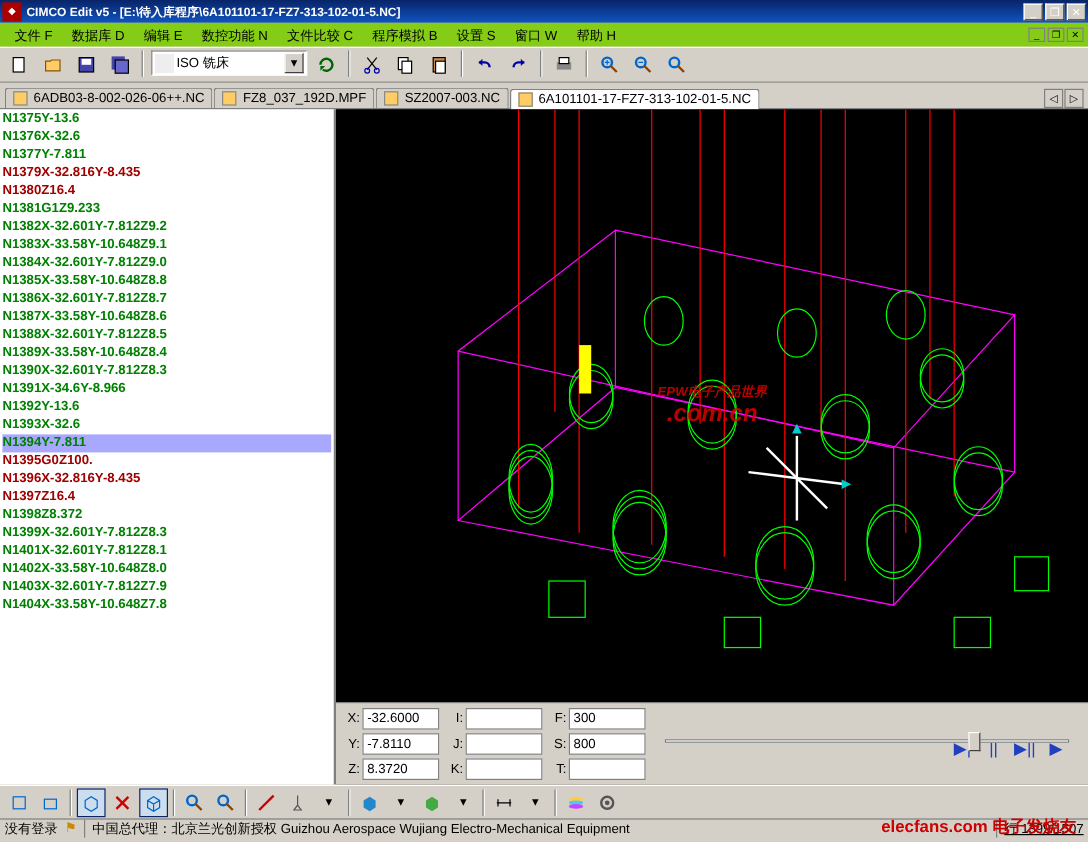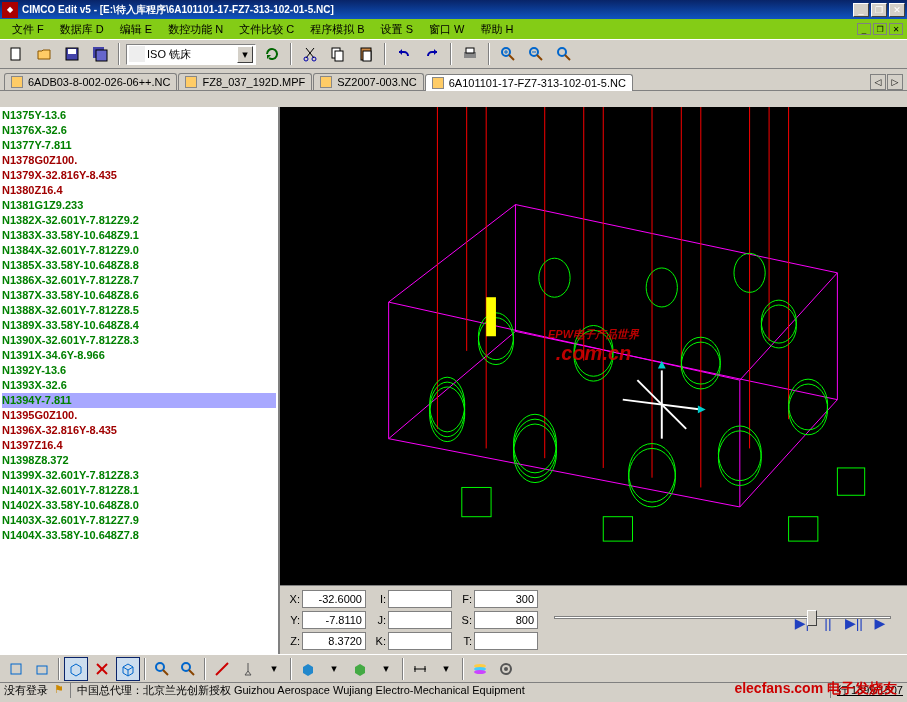--- a/index.html
+++ b/index.html
@@ -6,48 +6,48 @@
 body { background: #d4d0c8; width: 907px; height: 702px; overflow: hidden; display: flex; flex-direction: column; }
 .titlebar { background: linear-gradient(#082468, #1054c0); color: #fff; height: 19px; display: flex; align-items: center; padding: 0 2px; }
 .titlebar .appicon { width: 16px; height: 16px; background: #a00; margin-right: 4px; display: flex; align-items: center; justify-content: center; color: #fff; font-size: 8px; }
 .titlebar .title { flex: 1; font-weight: bold; font-size: 10px; }
 .winbtns { display: flex; gap: 2px; }
 .winbtn { width: 16px; height: 14px; background: #d4d0c8; border: 1px solid #fff; border-right-color: #404040; border-bottom-color: #404040; display: flex; align-items: center; justify-content: center; font-size: 9px; cursor: pointer; }
 .menubar { background: #84cc16; height: 20px; display: flex; align-items: center; padding: 0 4px; }
 .menuitem { padding: 2px 8px; cursor: pointer; }
 .menubar .mdi { margin-left: auto; display: flex; gap: 2px; }
 .mdibtn { width: 14px; height: 12px; border: 1px solid #808080; display: flex; align-items: center; justify-content: center; font-size: 8px; cursor: pointer; }
-.toolbar { background: #d4d0c8; height: 30px; display: flex; align-items: center; padding: 2px 4px; border-top: 1px solid #fff; border-bottom: 1px solid #808080; gap: 4px; }
+.toolbar { background: #d4d0c8; height: 30px; display: flex; align-items: flex-start; padding: 2px 4px; border-top: 1px solid #fff; border-bottom: 1px solid #808080; gap: 4px; }
 .tbtn { width: 24px; height: 24px; border: 1px solid #d4d0c8; display: flex; align-items: center; justify-content: center; cursor: pointer; }
 .tbtn svg { width: 16px; height: 16px; }
 .tsep { width: 2px; height: 22px; border-left: 1px solid #808080; border-right: 1px solid #fff; margin: 0 2px; }
 .combobox { height: 21px; background: #fff; border: 1px solid #808080; border-right-color: #fff; border-bottom-color: #fff; display: flex; align-items: center; padding: 0 2px 0 20px; min-width: 130px; position: relative; }
 .combobox::before { content: ""; position: absolute; left: 2px; width: 16px; height: 16px; background: #eee; }
 .combobox .dd { margin-left: auto; width: 16px; height: 17px; background: #d4d0c8; border: 1px solid #fff; border-right-color: #404040; border-bottom-color: #404040; display: flex; align-items: center; justify-content: center; }
 .tabbar { background: #d4d0c8; height: 22px; display: flex; align-items: flex-end; padding: 0 4px; border-bottom: 1px solid #808080; }
 .tab { background: #d4d0c8; border: 1px solid #808080; border-bottom: none; padding: 2px 6px; display: flex; align-items: center; gap: 5px; margin-right: 1px; cursor: pointer; border-radius: 3px 3px 0 0; font-size: 10px; }
 .tab.active { background: #fff; position: relative; top: 1px; }
 .tab .ticon { width: 12px; height: 12px; background: #fc6; border: 1px solid #888; }
 .tabnav { margin-left: auto; display: flex; gap: 1px; }
 .tabnav .nb { width: 16px; height: 16px; border: 1px solid #808080; display: flex; align-items: center; justify-content: center; cursor: pointer; font-size: 9px; }
-.maincontent { flex: 1; display: flex; overflow: hidden; margin-top: 16px; }
+.maincontent { flex: 1; display: flex; overflow: hidden; }
 .leftpane { width: 280px; display: flex; flex-direction: column; border-right: 2px solid #808080; }
 .code { flex: 1; background: #fff; overflow-y: scroll; font-family: "Courier New", monospace; font-size: 13px; line-height: 15px; padding: 1px 2px; font-weight: bold; }
 .code .ln { white-space: pre; }
 .c-green { color: #008000; }
 .c-red { color: #a00000; }
 .c-sel { background: #a8a8ff; }
 .rightpane { flex: 1; display: flex; flex-direction: column; background: #000; }
 .viewport { flex: 1; background: #000; position: relative; overflow: hidden; }
 .viewport svg { width: 100%; height: 100%; }
 .watermark { position: absolute; top: 50%; left: 50%; transform: translate(-50%, -50%); color: #d00; font-size: 48px; font-weight: bold; font-style: italic; opacity: 0.85; font-family: Arial; text-align: center; pointer-events: none; }
 .watermark .sub { font-size: 20px; }
 .coordbar { background: #d4d0c8; padding: 4px 6px; display: flex; gap: 6px; align-items: center; border-top: 1px solid #808080; }
 .coordbar label { width: 14px; text-align: right; }
-.coordbar input { width: 64px; height: 18px; background: #fff; border: 1px solid #808080; text-align: right; padding: 0 3px; font-size: 11px; }
+.coordbar input { width: 64px; height: 18px; background: #fff; border: 1px solid #808080; padding: 0 3px; font-size: 11px; }
 .coordcol { display: grid; grid-template-columns: auto auto; gap: 3px 2px; align-items: center; }
 .slider { flex: 1; height: 20px; position: relative; margin: 0 10px; }
 .slider .track { position: absolute; top: 9px; left: 0; right: 0; height: 3px; background: #fff; border: 1px solid #808080; }
 .slider .thumb { position: absolute; top: 3px; left: 75%; width: 10px; height: 16px; background: #d4d0c8; border: 1px solid #404040; border-top-color: #fff; border-left-color: #fff; cursor: pointer; }
 .playbtns { display: flex; gap: 4px; }
 .pbtn { width: 22px; height: 20px; display: flex; align-items: center; justify-content: center; cursor: pointer; color: #2040c0; font-size: 14px; }
 .bottomtoolbar { background: #d4d0c8; height: 28px; display: flex; align-items: center; padding: 2px 4px; border-top: 1px solid #fff; gap: 2px; }
 .statusbar { background: #d4d0c8; height: 20px; display: flex; align-items: flex-start; padding: 0 4px; border-top: 1px solid #808080; font-size: 11px; gap: 6px; }
 .statusbar .seg { border-left: 1px solid #808080; padding-left: 6px; }
 .watermark2 { position: absolute; right: 10px; bottom: 4px; color: #c00; font-size: 14px; font-weight: bold; pointer-events: none; }
@@ -207,21 +207,20 @@
     <div class="nb">▷</div>
   </div>
 </div>
 
 <div class="maincontent">
   <div class="leftpane">
     <div class="code" id="code-container">
         <div class="ln c-green">N1375Y-13.6</div>
         <div class="ln c-green">N1376X-32.6</div>
         <div class="ln c-green">N1377Y-7.811</div>
-        <div class="ln c-red">N1378G0Z100.</div>
         <div class="ln c-red">N1379X-32.816Y-8.435</div>
         <div class="ln c-red">N1380Z16.4</div>
         <div class="ln c-green">N1381G1Z9.233</div>
         <div class="ln c-green">N1382X-32.601Y-7.812Z9.2</div>
         <div class="ln c-green">N1383X-33.58Y-10.648Z9.1</div>
         <div class="ln c-green">N1384X-32.601Y-7.812Z9.0</div>
         <div class="ln c-green">N1385X-33.58Y-10.648Z8.8</div>
         <div class="ln c-green">N1386X-32.601Y-7.812Z8.7</div>
         <div class="ln c-green">N1387X-33.58Y-10.648Z8.6</div>
         <div class="ln c-green">N1388X-32.601Y-7.812Z8.5</div>

